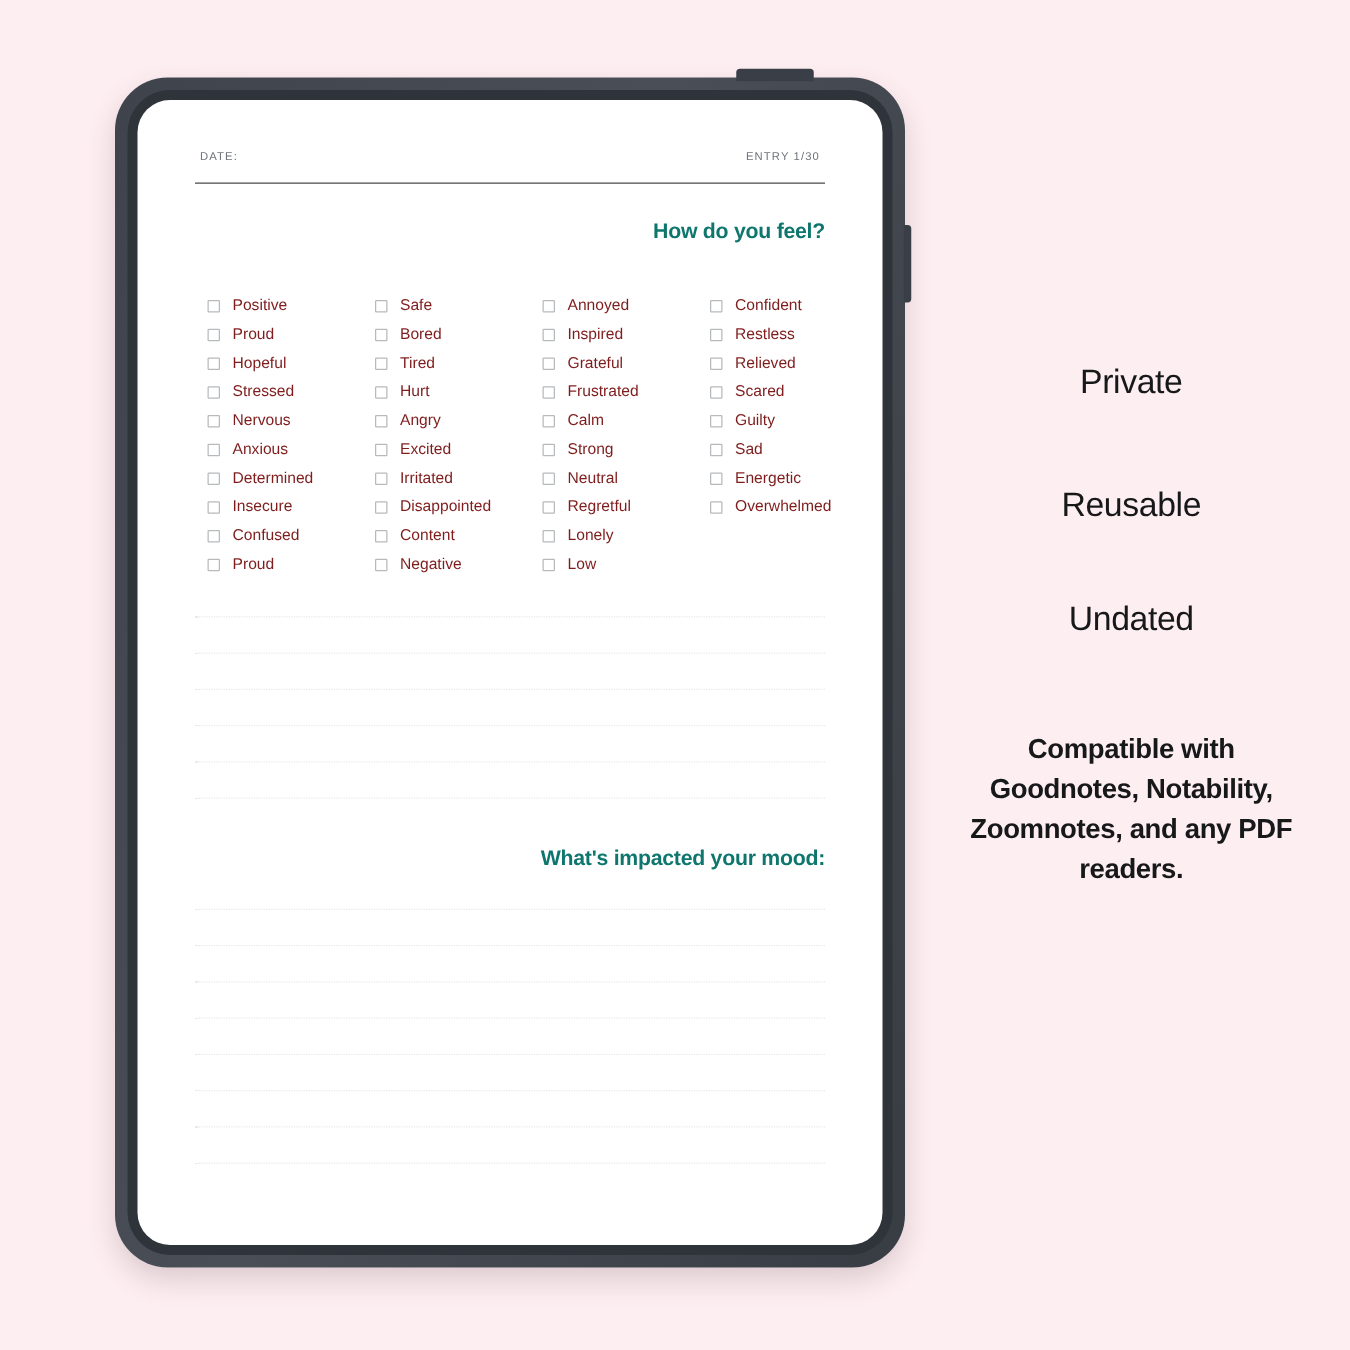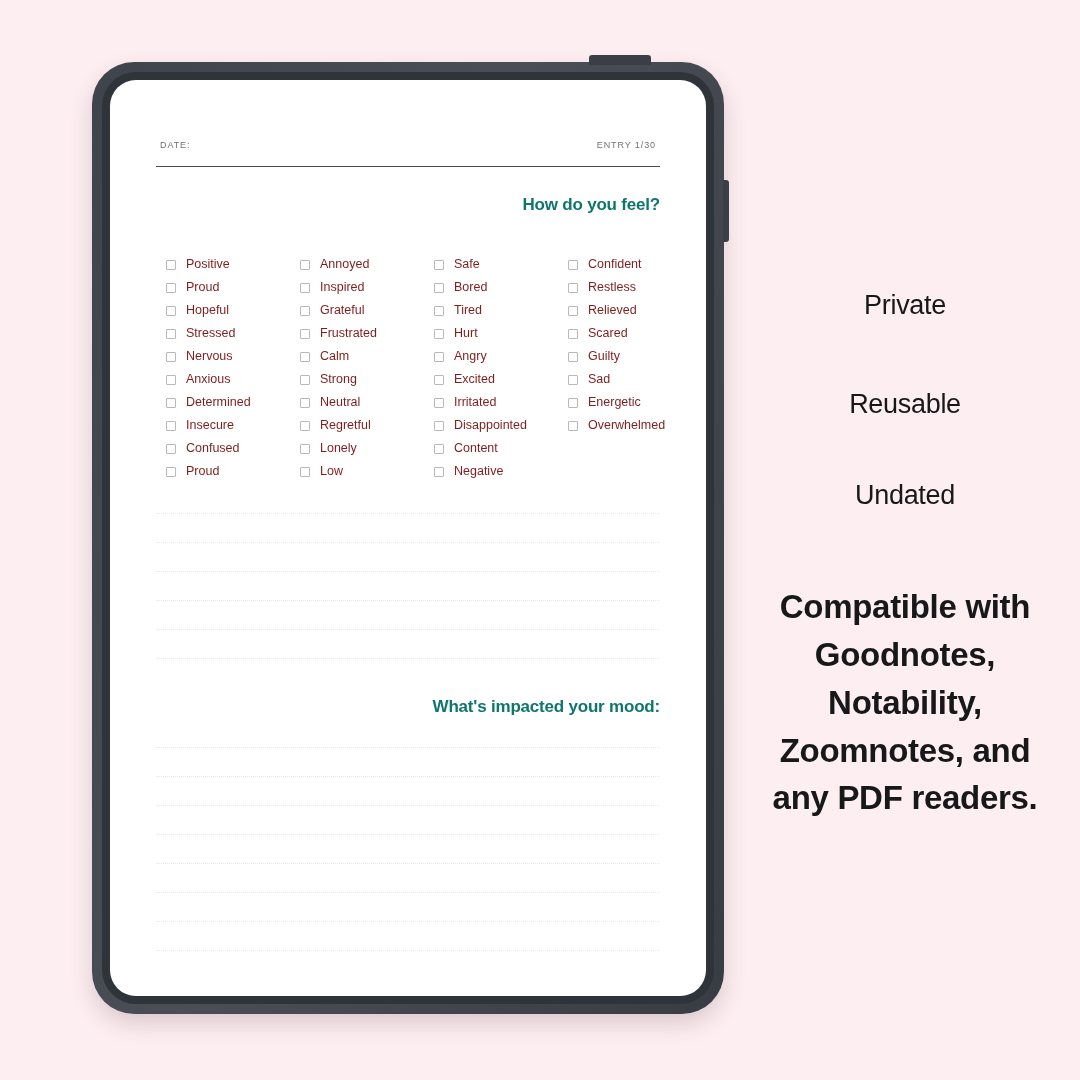--- a/index.html
+++ b/index.html
@@ -87,21 +87,20 @@
     justify-content: space-between;
     align-items: baseline;
     padding: 0 4px;
   }
 
   .meta-label {
     font-size: 9px;
     letter-spacing: 0.9px;
     color: #6f7379;
     font-weight: 400;
-    margin-top: 20px;
   }
 
   #header-rule {
     margin-top: 16px;
     height: 1px;
     background: #4a4a4a;
   }
 
   
   .section-heading {
@@ -174,21 +173,21 @@
     font-size: 27px;
     font-weight: 400;
     letter-spacing: -0.3px;
   }
 
   #feature-word-reusable { margin-top: 68px; }
   #feature-word-undated  { margin-top: 60px; }
 
   #compatibility-note {
     margin-top: 72px;
-    font-size: 33px;
+    font-size: 22px;
     font-weight: 700;
     line-height: 1.45;
     letter-spacing: -0.3px;
   }
 </style>
 </head>
 <body>
 
 <div id="tablet-device">
 
@@ -249,99 +248,99 @@
               <span class="mood-label">Confused</span>
             </div>
             <div class="mood-item">
               <span class="checkbox-icon"></span>
               <span class="mood-label">Proud</span>
             </div>
           </div>
           <div class="mood-column">
             <div class="mood-item">
               <span class="checkbox-icon"></span>
-              <span class="mood-label">Annoyed</span>
-            </div>
-            <div class="mood-item">
-              <span class="checkbox-icon"></span>
-              <span class="mood-label">Inspired</span>
-            </div>
-            <div class="mood-item">
-              <span class="checkbox-icon"></span>
-              <span class="mood-label">Grateful</span>
-            </div>
-            <div class="mood-item">
-              <span class="checkbox-icon"></span>
-              <span class="mood-label">Frustrated</span>
-            </div>
-            <div class="mood-item">
-              <span class="checkbox-icon"></span>
-              <span class="mood-label">Calm</span>
-            </div>
-            <div class="mood-item">
-              <span class="checkbox-icon"></span>
-              <span class="mood-label">Strong</span>
-            </div>
-            <div class="mood-item">
-              <span class="checkbox-icon"></span>
-              <span class="mood-label">Neutral</span>
-            </div>
-            <div class="mood-item">
-              <span class="checkbox-icon"></span>
-              <span class="mood-label">Regretful</span>
-            </div>
-            <div class="mood-item">
-              <span class="checkbox-icon"></span>
-              <span class="mood-label">Lonely</span>
-            </div>
-            <div class="mood-item">
-              <span class="checkbox-icon"></span>
-              <span class="mood-label">Low</span>
+              <span class="mood-label">Safe</span>
+            </div>
+            <div class="mood-item">
+              <span class="checkbox-icon"></span>
+              <span class="mood-label">Bored</span>
+            </div>
+            <div class="mood-item">
+              <span class="checkbox-icon"></span>
+              <span class="mood-label">Tired</span>
+            </div>
+            <div class="mood-item">
+              <span class="checkbox-icon"></span>
+              <span class="mood-label">Hurt</span>
+            </div>
+            <div class="mood-item">
+              <span class="checkbox-icon"></span>
+              <span class="mood-label">Angry</span>
+            </div>
+            <div class="mood-item">
+              <span class="checkbox-icon"></span>
+              <span class="mood-label">Excited</span>
+            </div>
+            <div class="mood-item">
+              <span class="checkbox-icon"></span>
+              <span class="mood-label">Irritated</span>
+            </div>
+            <div class="mood-item">
+              <span class="checkbox-icon"></span>
+              <span class="mood-label">Disappointed</span>
+            </div>
+            <div class="mood-item">
+              <span class="checkbox-icon"></span>
+              <span class="mood-label">Content</span>
+            </div>
+            <div class="mood-item">
+              <span class="checkbox-icon"></span>
+              <span class="mood-label">Negative</span>
             </div>
           </div>
           <div class="mood-column">
             <div class="mood-item">
               <span class="checkbox-icon"></span>
-              <span class="mood-label">Safe</span>
-            </div>
-            <div class="mood-item">
-              <span class="checkbox-icon"></span>
-              <span class="mood-label">Bored</span>
-            </div>
-            <div class="mood-item">
-              <span class="checkbox-icon"></span>
-              <span class="mood-label">Tired</span>
-            </div>
-            <div class="mood-item">
-              <span class="checkbox-icon"></span>
-              <span class="mood-label">Hurt</span>
-            </div>
-            <div class="mood-item">
-              <span class="checkbox-icon"></span>
-              <span class="mood-label">Angry</span>
-            </div>
-            <div class="mood-item">
-              <span class="checkbox-icon"></span>
-              <span class="mood-label">Excited</span>
-            </div>
-            <div class="mood-item">
-              <span class="checkbox-icon"></span>
-              <span class="mood-label">Irritated</span>
-            </div>
-            <div class="mood-item">
-              <span class="checkbox-icon"></span>
-              <span class="mood-label">Disappointed</span>
-            </div>
-            <div class="mood-item">
-              <span class="checkbox-icon"></span>
-              <span class="mood-label">Content</span>
-            </div>
-            <div class="mood-item">
-              <span class="checkbox-icon"></span>
-              <span class="mood-label">Negative</span>
+              <span class="mood-label">Annoyed</span>
+            </div>
+            <div class="mood-item">
+              <span class="checkbox-icon"></span>
+              <span class="mood-label">Inspired</span>
+            </div>
+            <div class="mood-item">
+              <span class="checkbox-icon"></span>
+              <span class="mood-label">Grateful</span>
+            </div>
+            <div class="mood-item">
+              <span class="checkbox-icon"></span>
+              <span class="mood-label">Frustrated</span>
+            </div>
+            <div class="mood-item">
+              <span class="checkbox-icon"></span>
+              <span class="mood-label">Calm</span>
+            </div>
+            <div class="mood-item">
+              <span class="checkbox-icon"></span>
+              <span class="mood-label">Strong</span>
+            </div>
+            <div class="mood-item">
+              <span class="checkbox-icon"></span>
+              <span class="mood-label">Neutral</span>
+            </div>
+            <div class="mood-item">
+              <span class="checkbox-icon"></span>
+              <span class="mood-label">Regretful</span>
+            </div>
+            <div class="mood-item">
+              <span class="checkbox-icon"></span>
+              <span class="mood-label">Lonely</span>
+            </div>
+            <div class="mood-item">
+              <span class="checkbox-icon"></span>
+              <span class="mood-label">Low</span>
             </div>
           </div>
           <div class="mood-column">
             <div class="mood-item">
               <span class="checkbox-icon"></span>
               <span class="mood-label">Confident</span>
             </div>
             <div class="mood-item">
               <span class="checkbox-icon"></span>
               <span class="mood-label">Restless</span>

